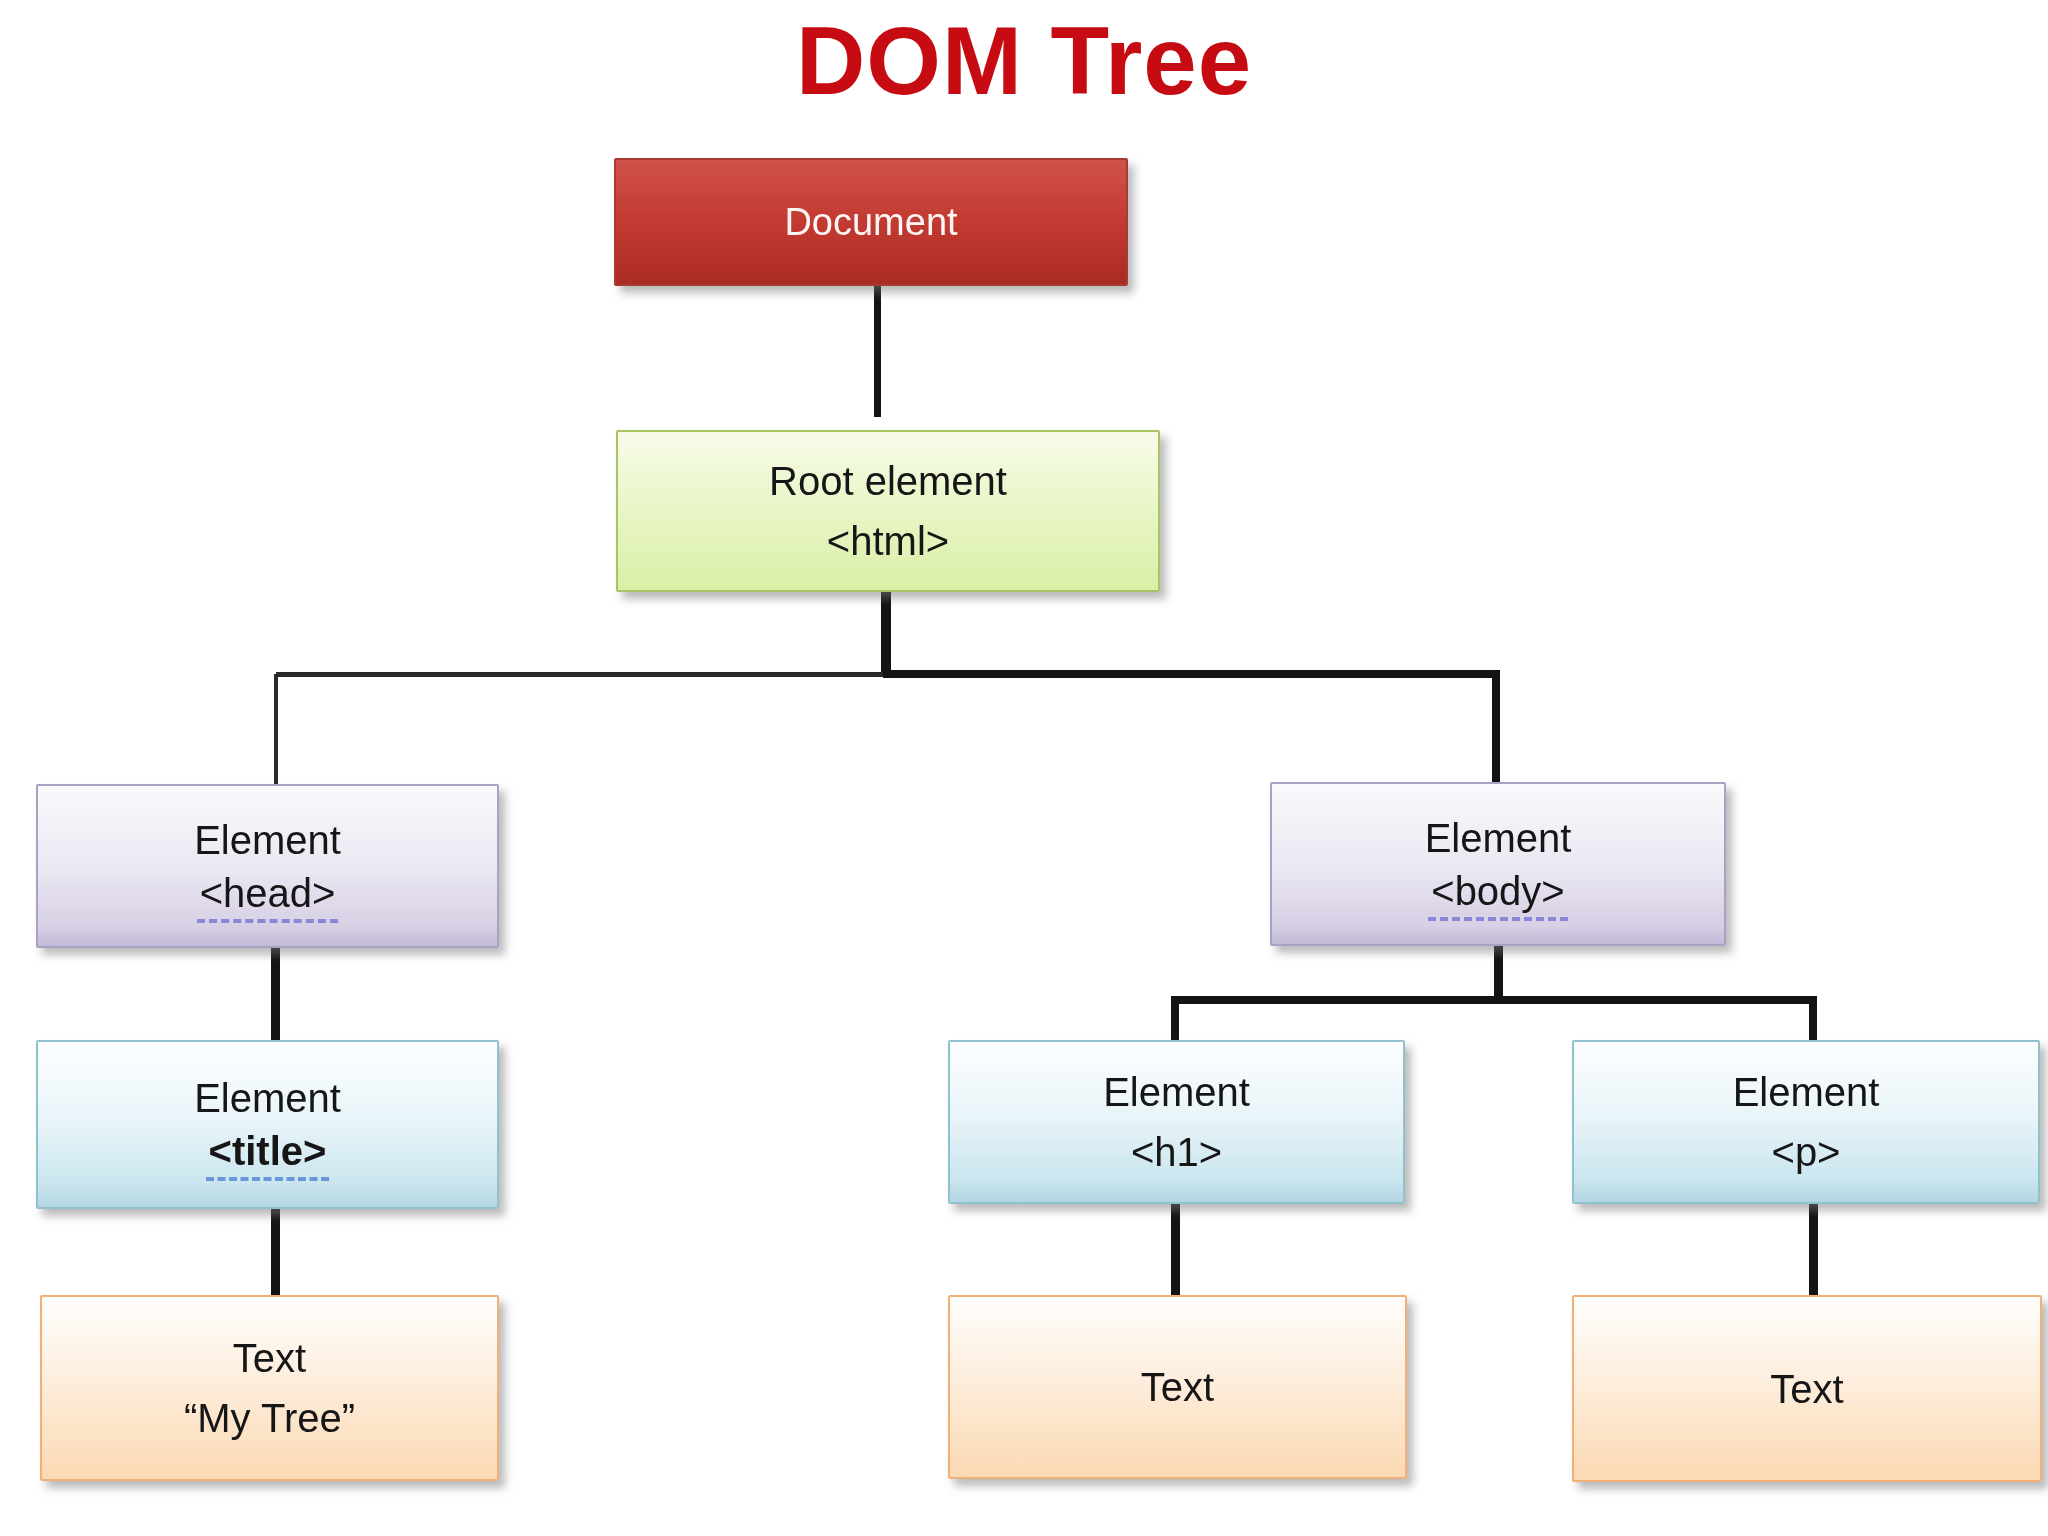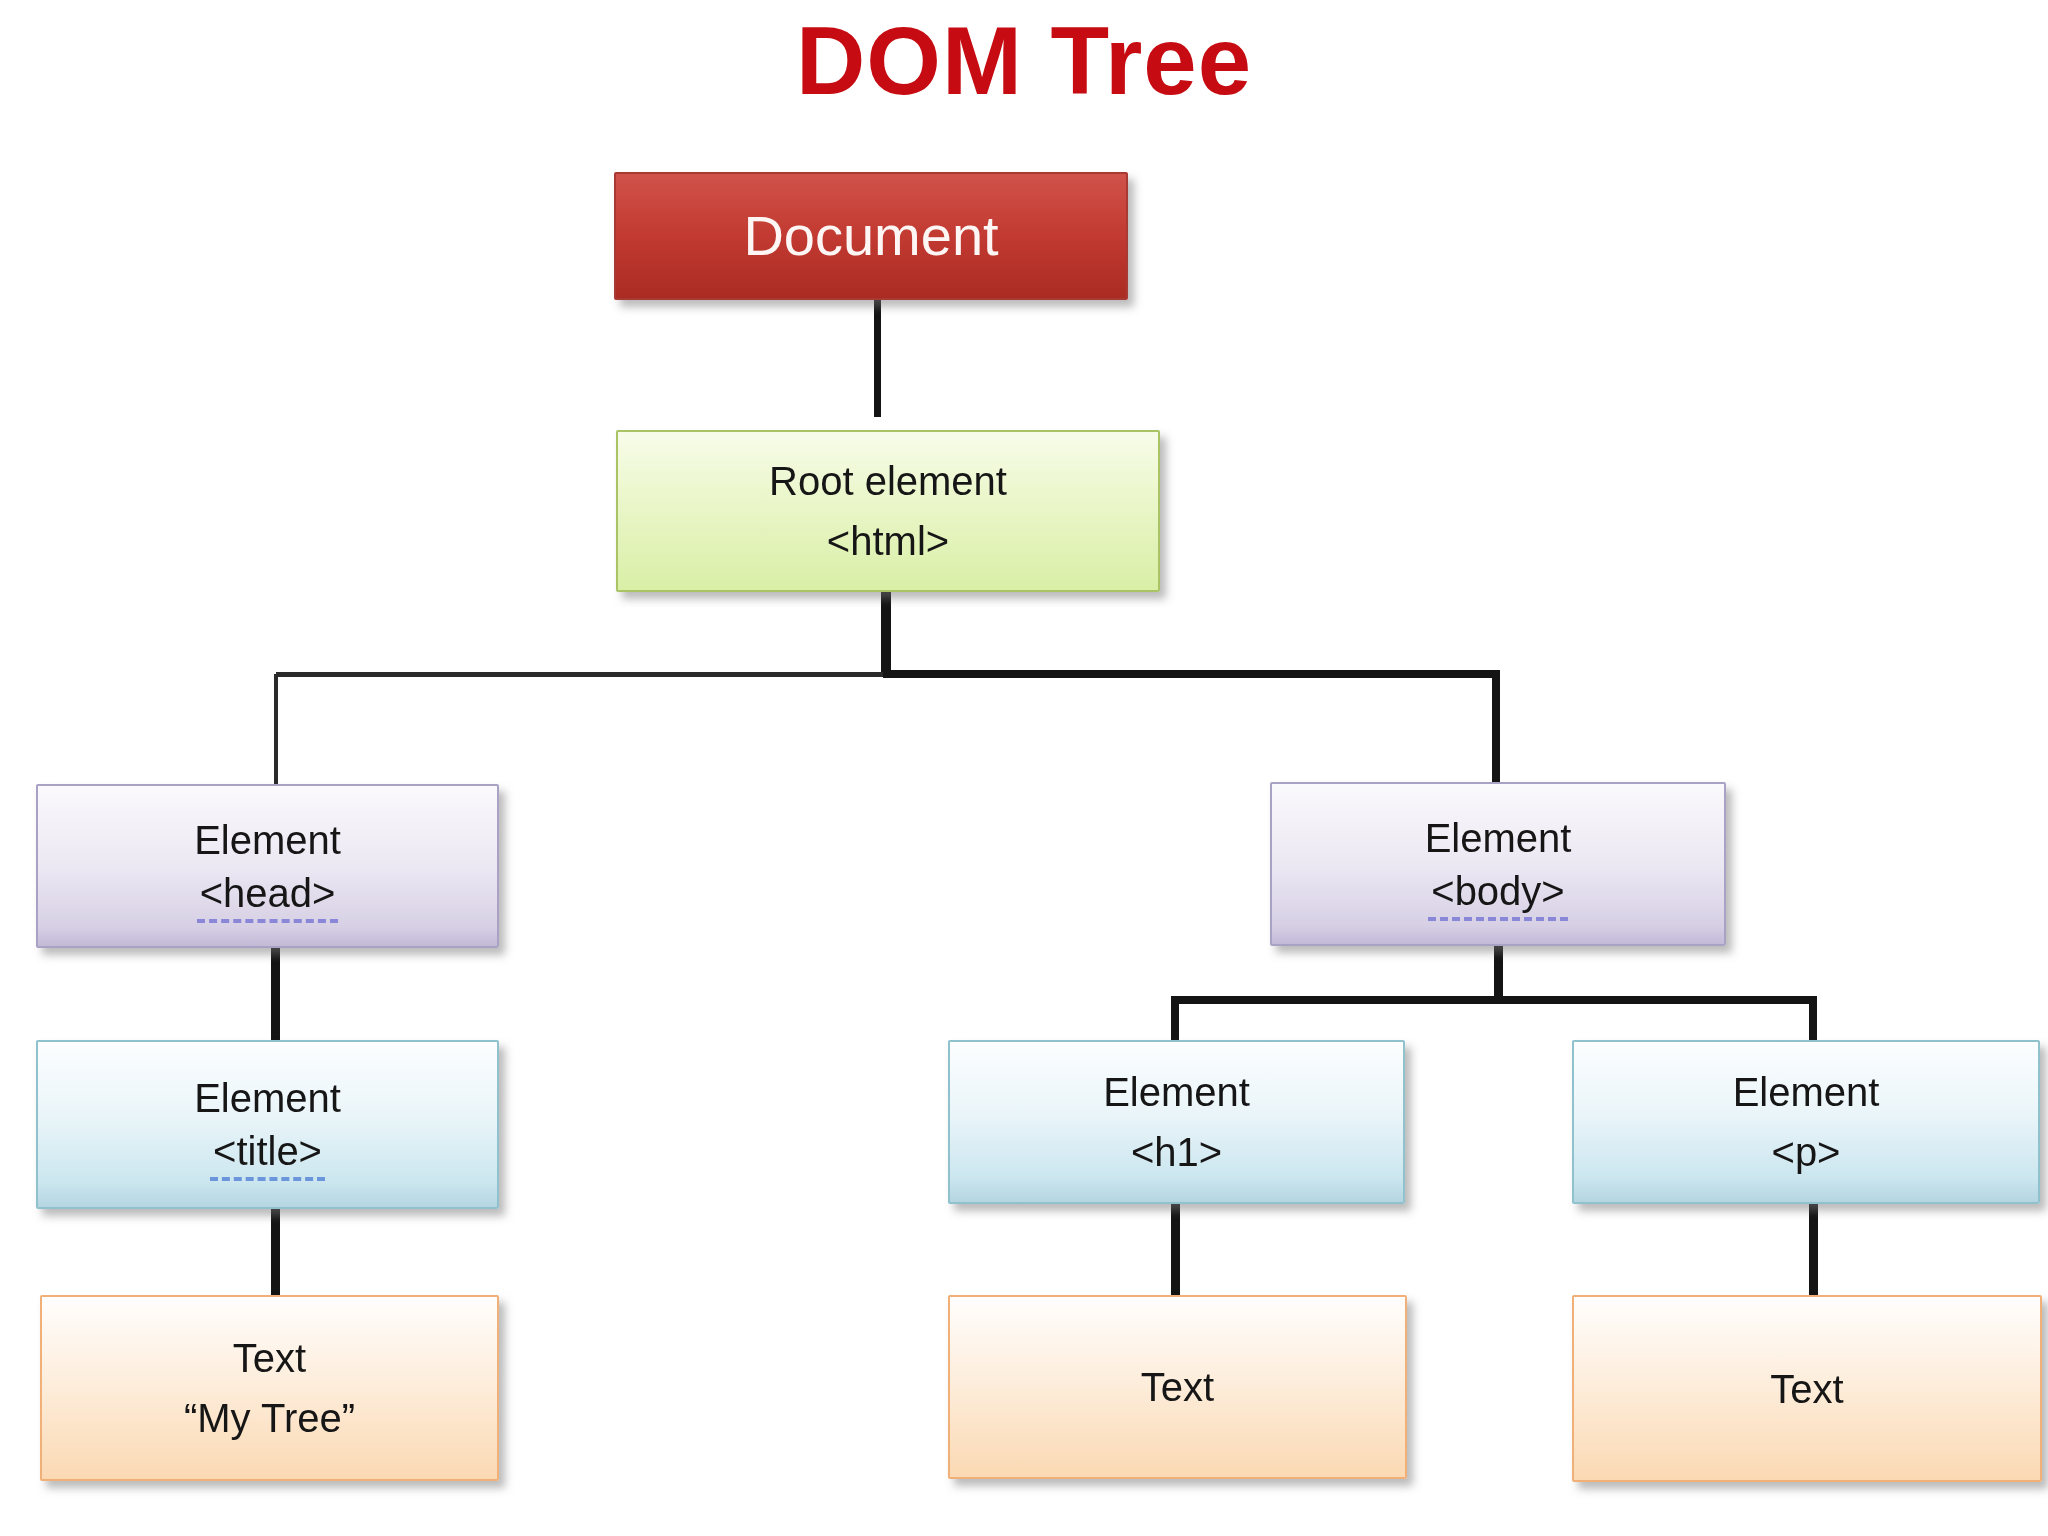--- a/index.html
+++ b/index.html
@@ -16,23 +16,23 @@
 
   
   .node {
     position:absolute; display:flex; flex-direction:column;
     align-items:center; justify-content:center;
     font-size:40px; line-height:1.5; color:#161616;
     border-radius:2px; box-shadow:6px 7px 8px rgba(120,120,120,.5);
     text-align:center;
   }
   .document-box {
-    left:614px; top:172px; width:510px; height:124px;
+    left:614px; top:158px; width:510px; height:124px;
     background:linear-gradient(180deg,#d0524a 0%,#c23a31 50%,#aa2b23 100%);
-    border:2px solid #a93933; color:#fdf6f5; font-size:56px;
+    border:2px solid #a93933; color:#fdf6f5; font-size:38px;
   }
   .root-box {
     left:616px; top:415px; width:540px; height:158px;
     background:linear-gradient(180deg,#f7fce9 0%,#eaf6c9 45%,#d9efa6 100%);
     border:2px solid #a9c365;
     margin-top:15px;
   }
   .purple-box {
     background:linear-gradient(180deg,#faf9fc 0%,#ece8f3 50%,#d7d0e5 88%,#c3bad7 100%);
     border:2px solid #aaa2c4;
@@ -53,21 +53,21 @@
   .text-title-box { left:40px;   top:1295px; width:455px; height:182px; }
   .text-h1-box    { left:948px;  top:1295px; width:455px; height:180px; }
   .text-p-box     { left:1572px; top:1295px; width:466px; height:183px; }
 
   
   .u {
     display:inline-block; line-height:1.15; 
     padding:0 3px 3px; border-bottom-style:dashed; border-bottom-width:4px;
   }
   .u-purple { border-bottom-color:#8a86d8; }
-  .u-blue   { border-bottom-color:#6b96dc; }
+  .u-blue   { border-bottom-color:#6b96dc;font-weight:bold; }
 
   
   .conn { position:absolute; background:#141414; }
   .c-doc-root     { left:874px;  top:280px;  width:7px;   height:137px; }
   .c-root-trunk   { left:881px;  top:571px;  width:10px;  height:104px; }
   .c-branch-left  { left:276px;  top:672px;  width:607px; height:5px;  background:#2a2a2a; }
   .c-branch-right { left:883px;  top:670px;  width:613px; height:8px; }
   .c-drop-head    { left:274px;  top:674px;  width:4px;   height:112px; background:#2a2a2a; }
   .c-drop-body    { left:1492px; top:670px;  width:8px;   height:114px; }
   .c-head-title   { left:271px;  top:940px;  width:9px;   height:103px; }

